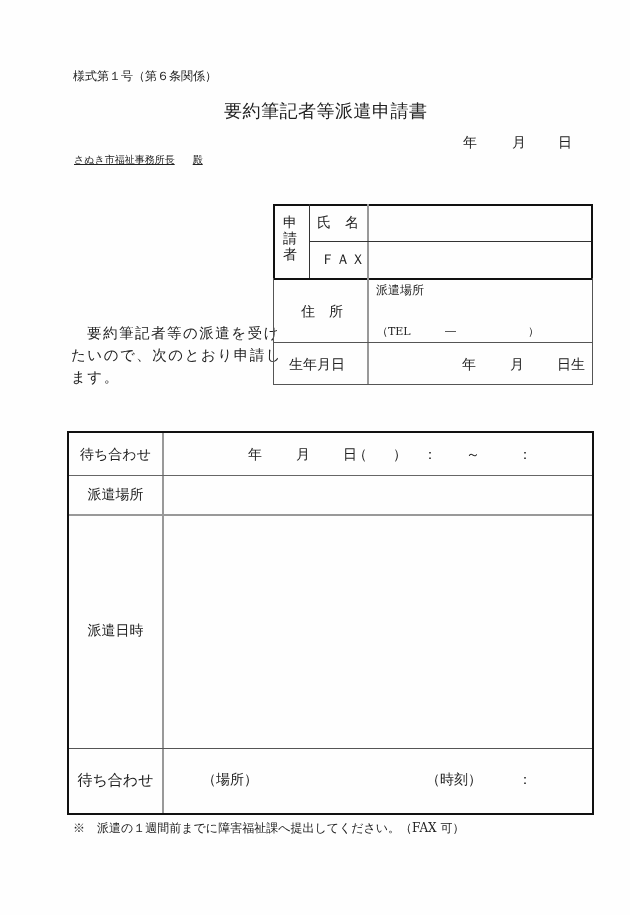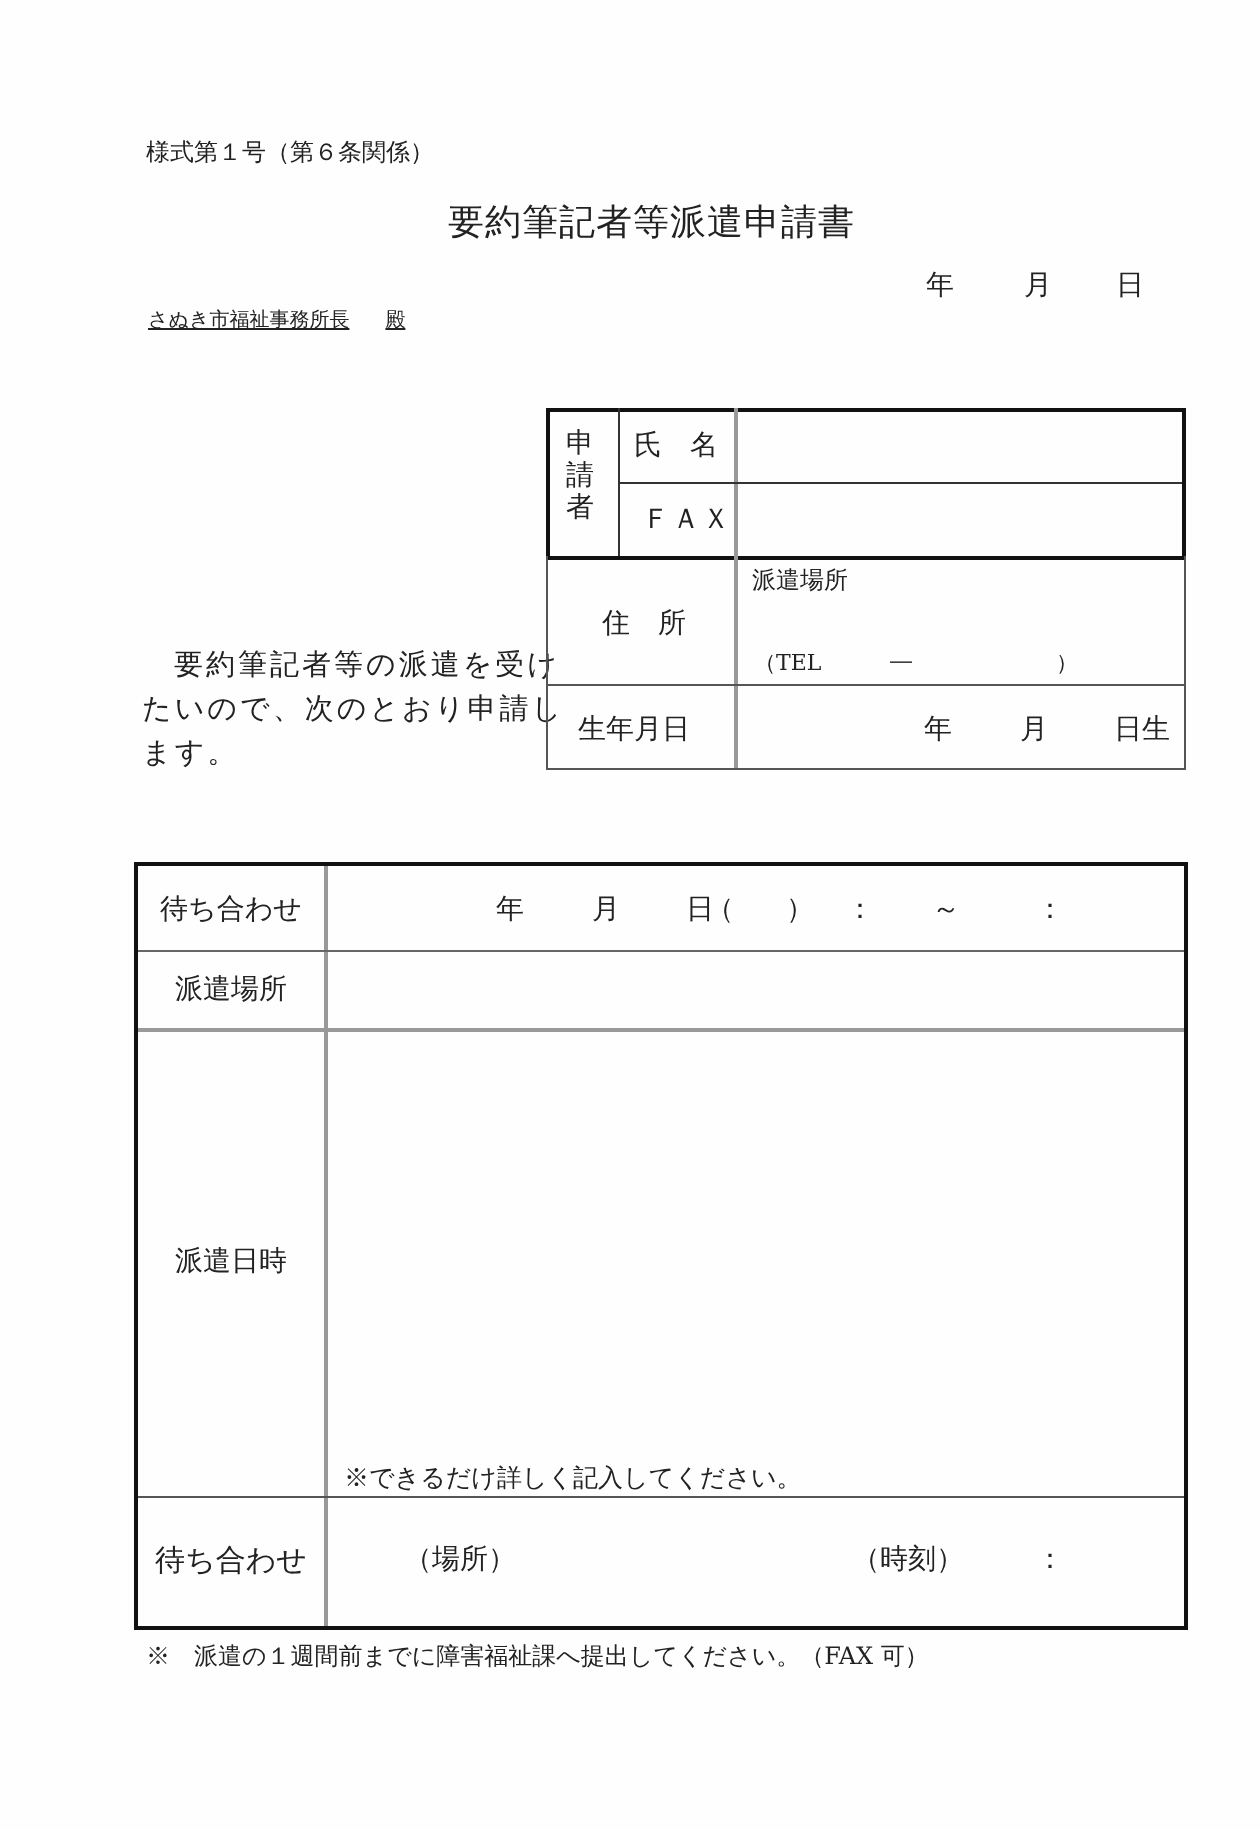--- a/index.html
+++ b/index.html
@@ -93,20 +93,19 @@
 
   <div class="txt" style="left:179px;top:13px;">年</div>
   <div class="txt" style="left:227px;top:13px;">月</div>
   <div class="txt" style="left:274px;top:13px;">日</div>
   <div class="txt" style="left:284px;top:13px;letter-spacing:6px;">（　）</div>
   <div class="txt" style="left:354px;top:13px;">：</div>
   <div class="txt" style="left:397px;top:13px;">～</div>
   <div class="txt" style="left:449px;top:13px;">：</div>
   <div style="position:absolute;left:96px;top:44px;width:425px;height:36px;"></div>
   <div style="position:absolute;left:96px;top:84px;width:425px;height:210px;"></div>
-  <div class="txt" style="left:103px;top:298px;font-size:12.5px;">※できるだけ詳しく記入してください。</div>
 
   <div class="txt" style="left:100px;top:338px;margin-left:33px;">（場所）</div>
   <div class="txt" style="left:357px;top:338px;">（時刻）</div>
   <div class="txt" style="left:449px;top:338px;">：</div>
 </div>
 
 <div class="abs footnote">※　派遣の１週間前までに障害福祉課へ提出してください。（FAX 可）</div>
 
 </body></html>

